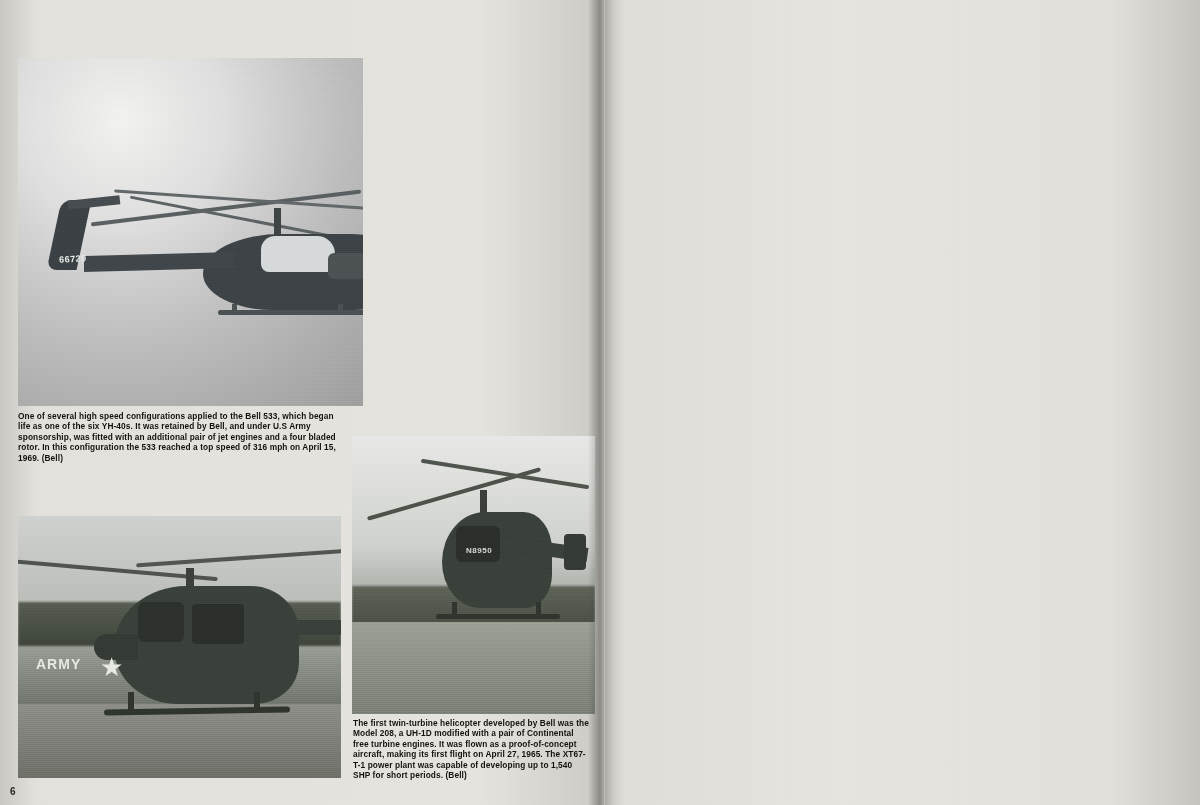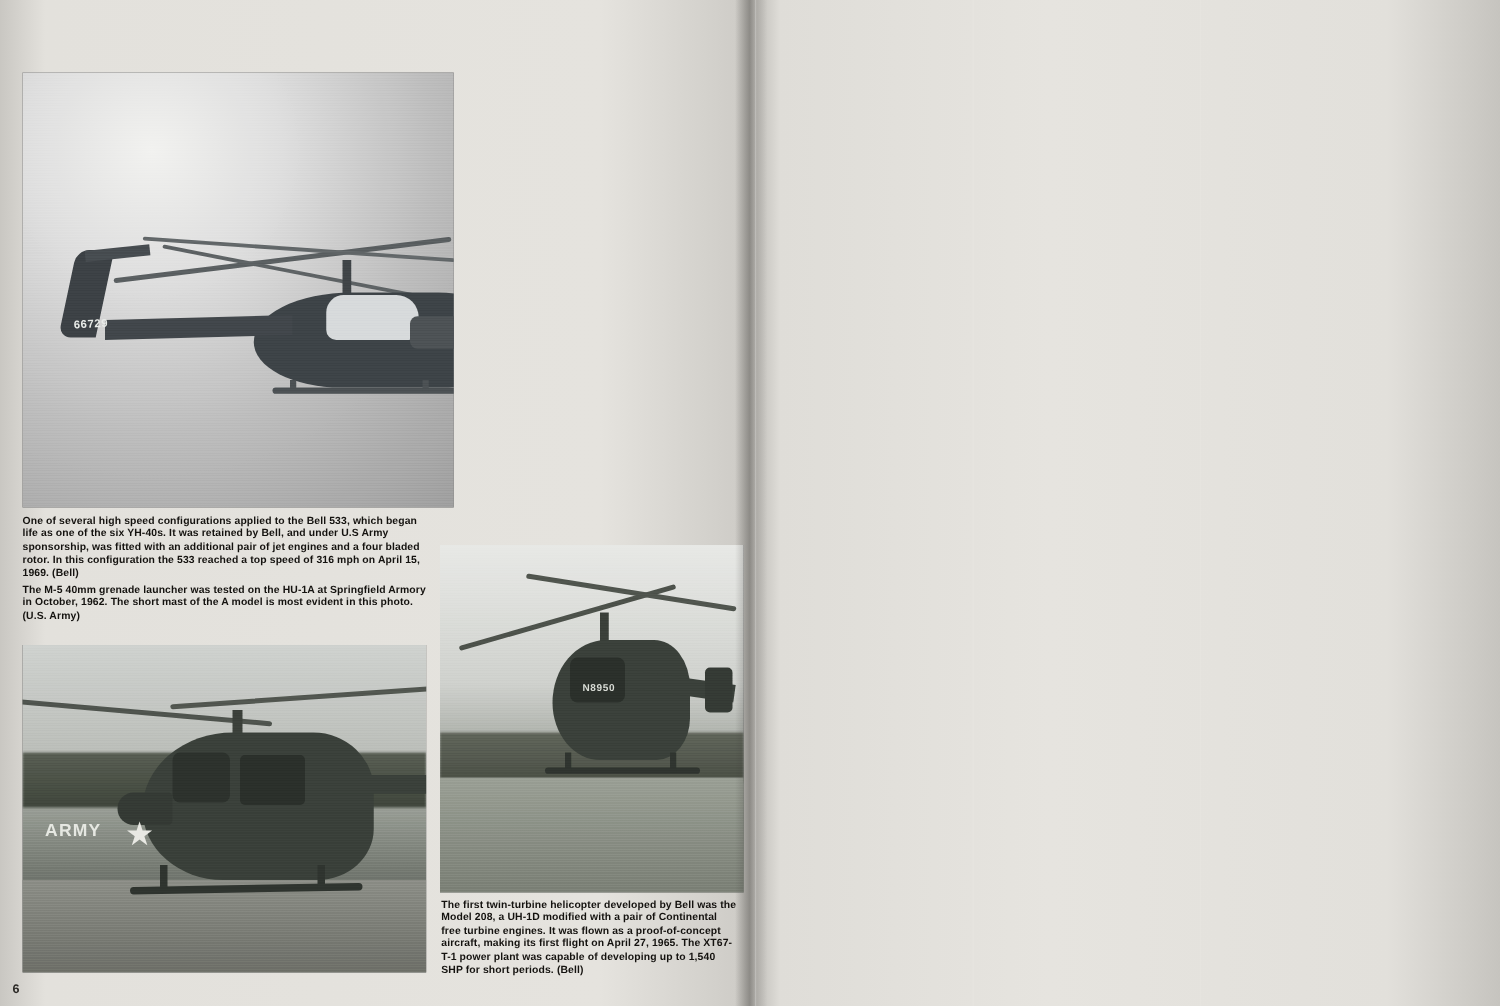--- a/index.html
+++ b/index.html
@@ -162,21 +162,20 @@
       <div style="position:absolute; left:41px; top:196px; font-size:9px; color:#e9ece9; font-weight:bold; letter-spacing:0.5px; transform:rotate(-3deg);">66729</div>
 
       <div style="position:absolute; left:200px; top:252px; width:150px; height:5px; background:#4b5053; border-radius:3px;"></div>
       <div style="position:absolute; left:214px; top:246px; width:5px; height:10px; background:#4b5053;"></div>
       <div style="position:absolute; left:320px; top:246px; width:5px; height:10px; background:#4b5053;"></div>
       <div class="grain"></div>
     </div>
 
     <div class="caption" style="left:18px; top:411px; width:330px;">One of several high speed configurations applied to the Bell 533, which began life as one of the six YH-40s. It was retained by Bell, and under U.S Army sponsorship, was fitted with an additional pair of jet engines and a four bladed rotor. In this configuration the 533 reached a top speed of 316 mph on April 15, 1969. (Bell)</div>
 
-    <div class="caption" style="left:18px; top:466px; width:326px;">The M-5 40mm grenade launcher was tested on the HU-1A at Springfield Armory in October, 1962. The short mast of the A model is most evident in this photo. (U.S. Army)</div>
 
     <div class="photo" id="photo-hu1a">
       <div class="sky"></div>
 
       <div style="position:absolute; left:0; top:86px; width:323px; height:44px; background:linear-gradient(180deg,#575d52 0%, #3f453b 100%); filter:blur(1px);"></div>
 
       <div style="position:absolute; left:0; top:188px; width:323px; height:74px; background:linear-gradient(180deg,#8d8f88 0%, #6e7069 100%);"></div>
 
       <div class="rotor" style="left:-10px; top:52px; width:210px; height:4px; transform:rotate(5deg); background:#4e534d;"></div>
       <div class="rotor" style="left:118px; top:40px; width:215px; height:4px; transform:rotate(-4deg); background:#51564f;"></div>

